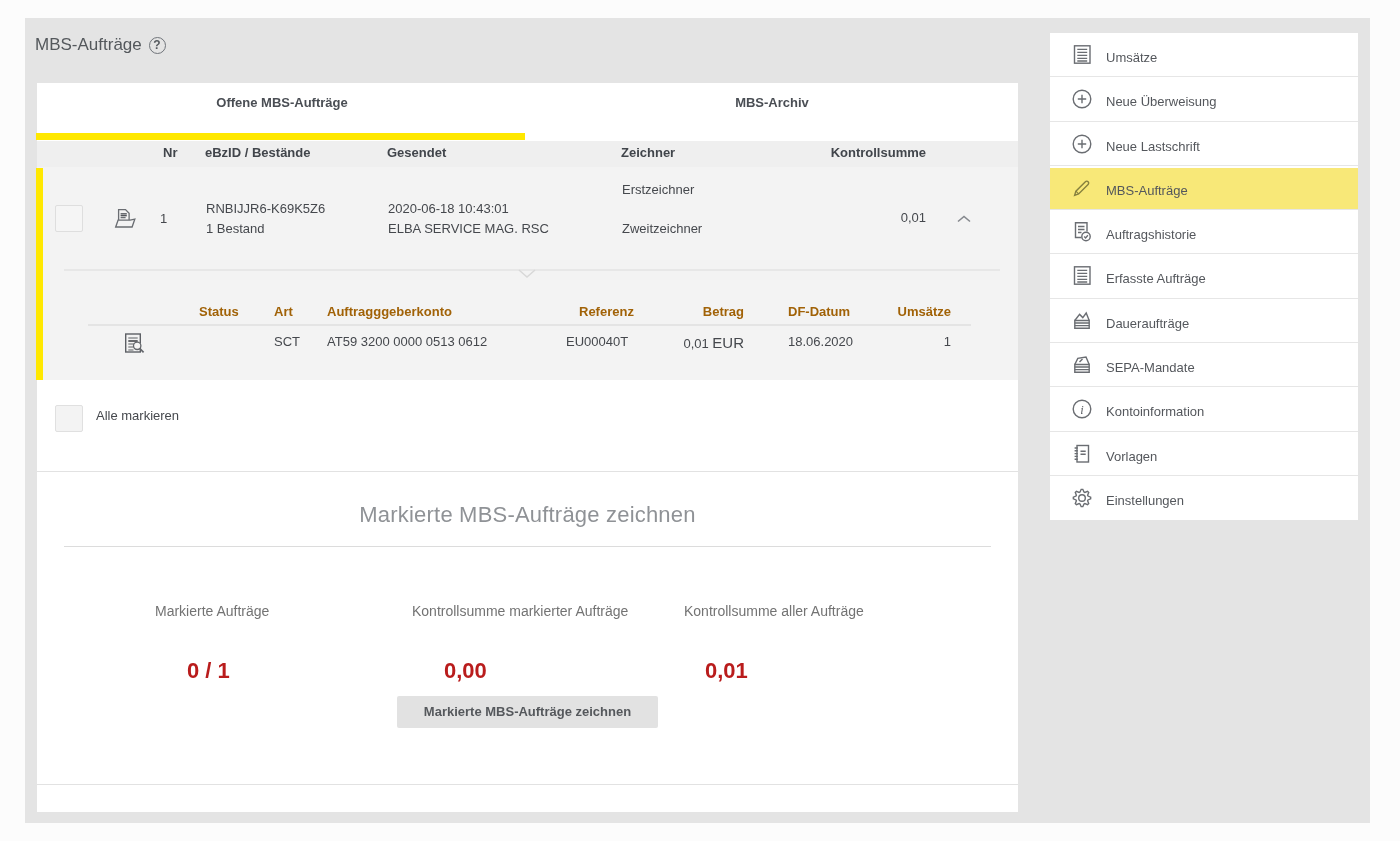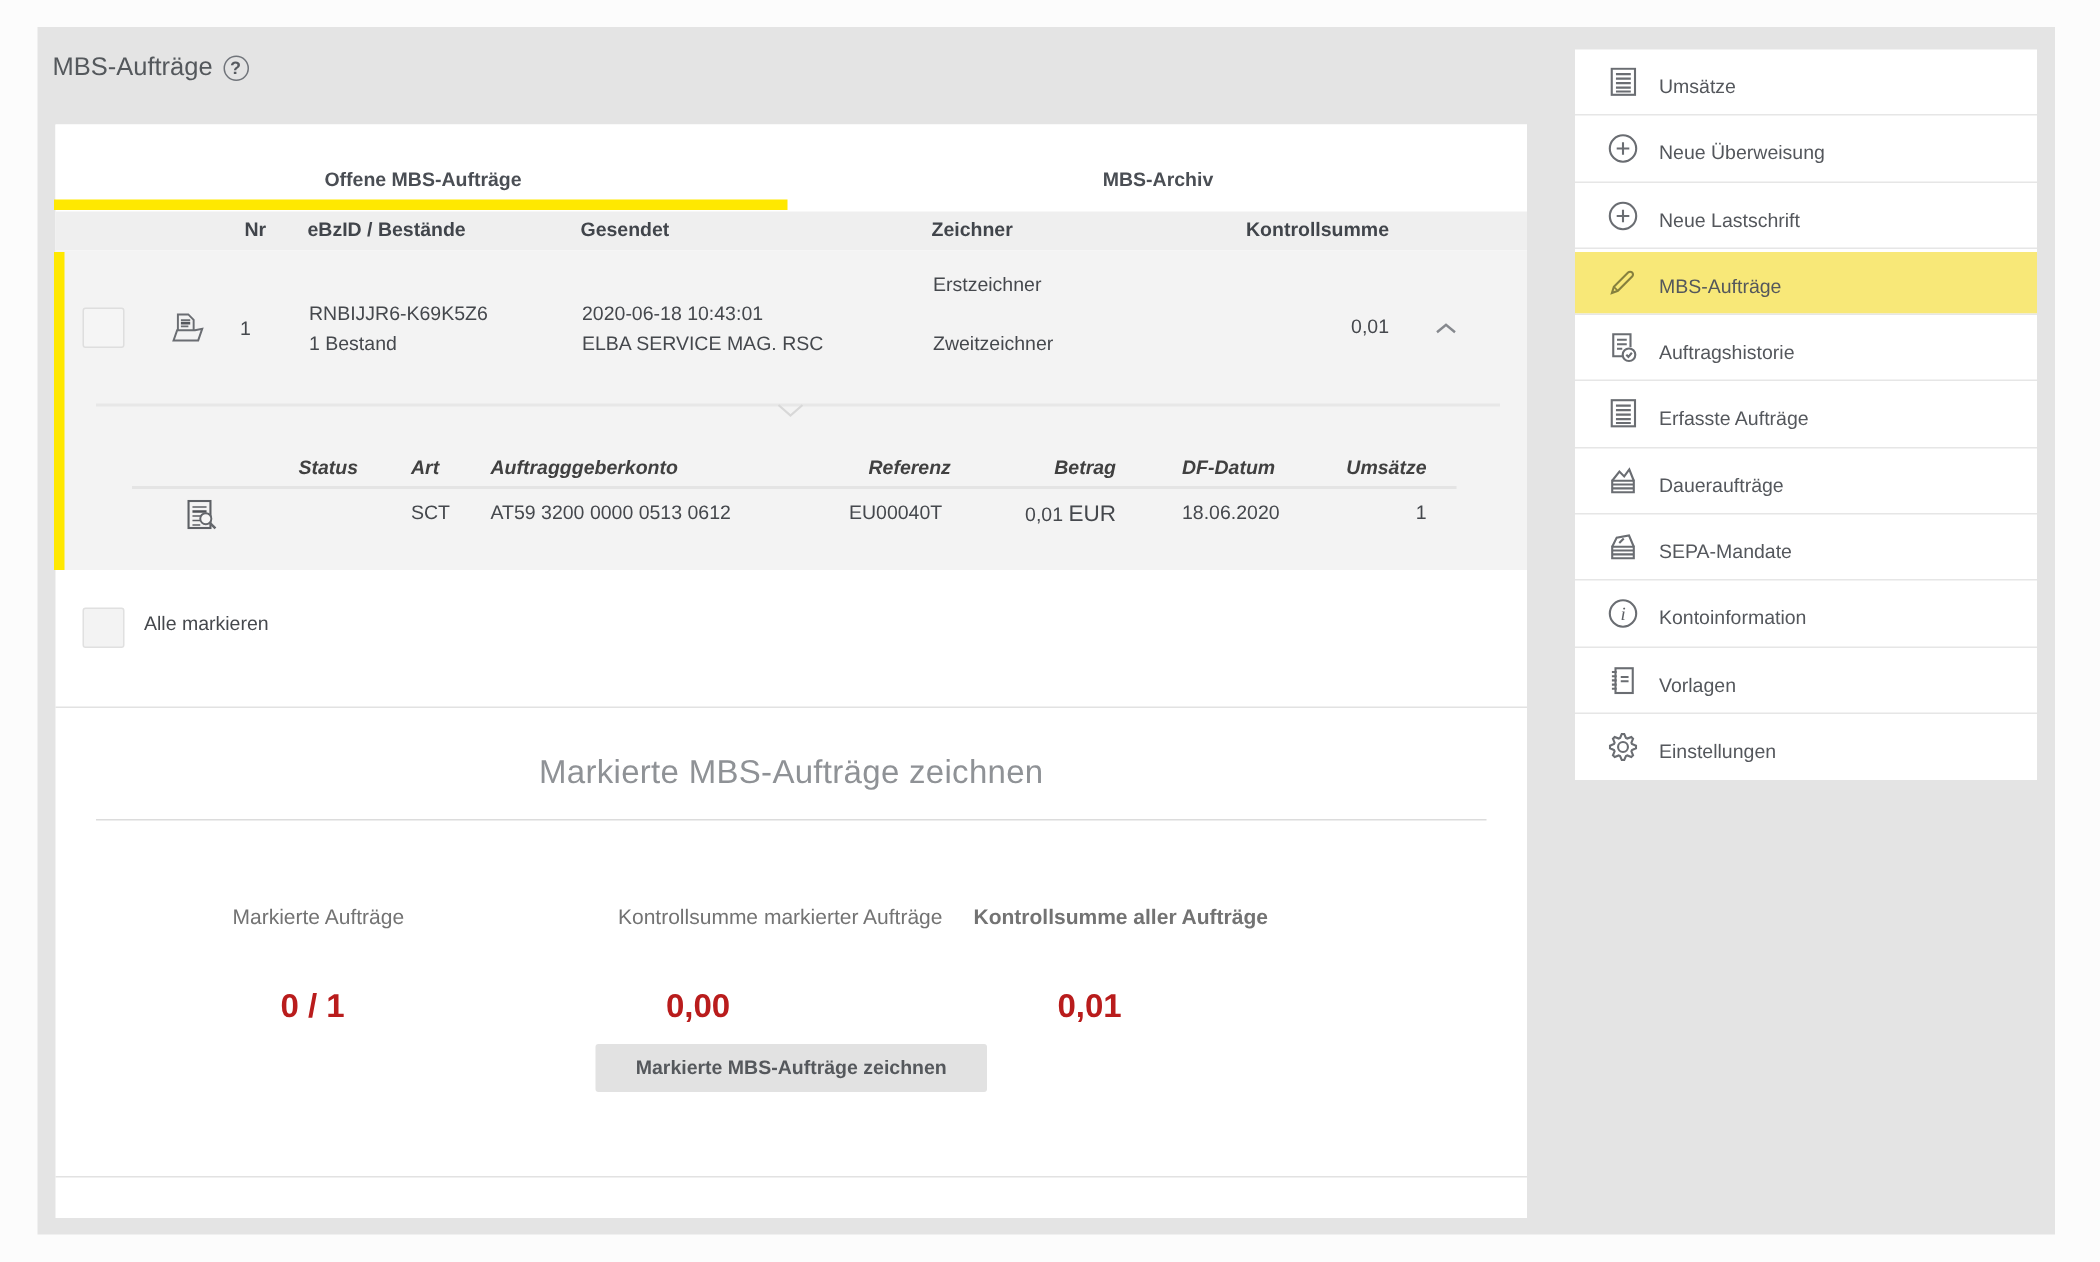--- a/index.html
+++ b/index.html
@@ -3,29 +3,29 @@
 <meta charset="utf-8">
 <style>
   * { margin:0; padding:0; box-sizing:border-box; }
   html,body { width:1400px; height:841px; background:#fcfcfc; font-family:"Liberation Sans", sans-serif; }
   .abs { position:absolute; }
   #panel { position:absolute; left:25px; top:18px; width:1345px; height:805px; background:#e4e4e4; }
   #title { position:absolute; left:35px; top:35px; font-size:17px; color:#54585c; }
   #helpc { display:inline-block; width:17px; height:17px; border:1.4px solid #70747a; border-radius:50%; font-size:12px; font-weight:bold; text-align:center; line-height:15px; color:#565a5f; vertical-align:1px; margin-left:2px; }
   #content { position:absolute; left:37px; top:83px; width:981px; height:729px; background:#ffffff; }
   #tabs { position:absolute; left:37px; top:83px; width:981px; height:50px; background:#fff; }
-  .tab { position:absolute; top:0; height:66px; width:490px; text-align:center; padding-top:29px; font-size:13px; font-weight:700; color:#4a4e54; }
+  .tab { position:absolute; top:0; height:66px; width:490px; text-align:center; padding-top:12px; font-size:13px; font-weight:700; color:#4a4e54; }
   #yellowline { position:absolute; left:36px; top:133px; width:489px; height:7px; background:#ffe800; }
   #thead { position:absolute; left:37px; top:141px; width:981px; height:26px; background:#efefef; }
   .hl { position:absolute; font-size:13px; font-weight:700; color:#41454b; top:145px; }
   #rowblock { position:absolute; left:37px; top:167px; width:981px; height:213px; background:#f3f3f3; }
   #ybar { position:absolute; left:36px; top:168px; width:7px; height:212px; background:#ffe800; }
   .cb { position:absolute; width:28px; height:27px; background:#f5f5f5; border:1px solid #dedede; border-radius:2px; }
   .t13 { position:absolute; font-size:13px; color:#45484d; white-space:nowrap; }
-  .t13b { position:absolute; font-size:13px; font-weight:700; color:#404040; white-space:nowrap;font-style:italic; }
+  .t13b { position:absolute; font-size:13px; font-weight:700; color:#a16207; white-space:nowrap; }
   #rowdiv { position:absolute; left:64px; top:269px; width:936px; height:2px; background:#e7e7e7; }
   #subdiv { position:absolute; left:88px; top:324px; width:883px; height:2px; background:#e4e4e4; }
   #secdiv { position:absolute; left:37px; top:471px; width:981px; height:1px; background:#e2e2e2; }
   #bigheading { position:absolute; left:37px; top:502px; width:981px; text-align:center; font-size:22px; color:#8f9296; letter-spacing:0.2px; }
   #hr2 { position:absolute; left:64px; top:546px; width:927px; height:1px; background:#dcdcdc; }
   .slabel { position:absolute; top:603px; font-size:14px; color:#737373; }
   .sval { position:absolute; top:658px; font-size:22px; font-weight:700; color:#b91c1c;margin-left:32px; }
   #btn { position:absolute; left:397px; top:696px; width:261px; height:32px; background:#e2e2e2; border-radius:2px; text-align:center; line-height:32px; font-size:13px; font-weight:700; color:#55585c; }
   #footdiv { position:absolute; left:37px; top:784px; width:981px; height:1px; background:#e2e2e2; }
   #sidebar { position:absolute; left:1050px; top:33px; width:308px; height:487px; background:#fff; }
@@ -97,21 +97,21 @@
 <div class="t13" style="left:648px; top:334px; width:96px; text-align:right;">0,01 <span style="font-size:15px;">EUR</span></div>
 <div class="t13" style="left:788px; top:334px;">18.06.2020</div>
 <div class="t13" style="left:855px; top:334px; width:96px; text-align:right;">1</div>
 <div class="cb" style="left:55px; top:405px; background:#f3f3f3; border-color:#e0e0e0;"></div>
 <div class="t13" style="left:96px; top:408px;">Alle markieren</div>
 <div id="secdiv"></div>
 <div id="bigheading">Markierte MBS-Aufträge zeichnen</div>
 <div id="hr2"></div>
 <div class="slabel" style="left:155px;">Markierte Aufträge</div>
 <div class="slabel" style="left:412px;">Kontrollsumme markierter Aufträge</div>
-<div class="slabel" style="left:649px;font-weight:bold;">Kontrollsumme aller Aufträge</div>
+<div class="slabel" style="left:684px;">Kontrollsumme aller Aufträge</div>
 <div class="sval" style="left:155px;">0 / 1</div>
 <div class="sval" style="left:412px;">0,00</div>
 <div class="sval" style="left:673px;">0,01</div>
 <div id="btn">Markierte MBS-Aufträge zeichnen</div>
 <div id="footdiv"></div>
 <div id="sidebar">
   <div class="mi">
       <svg class="ic" viewBox="0 0 20 20">
         <rect x="2.5" y="0.8" width="15.5" height="17.4" class="st"></rect>
         <path d="M5.3 4.4 H15.2 M5.3 7.4 H15.2 M5.3 10.4 H15.2 M5.3 13.4 H15.2 M5.3 16 H15.2" class="st" stroke-width="1.15"></path>

